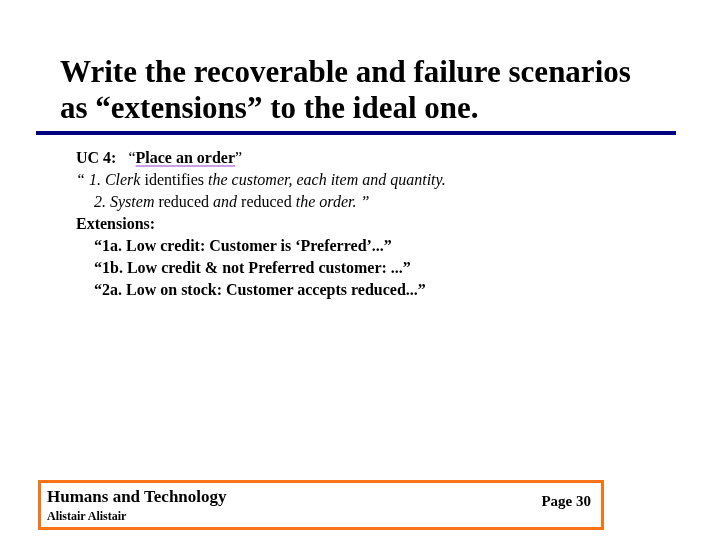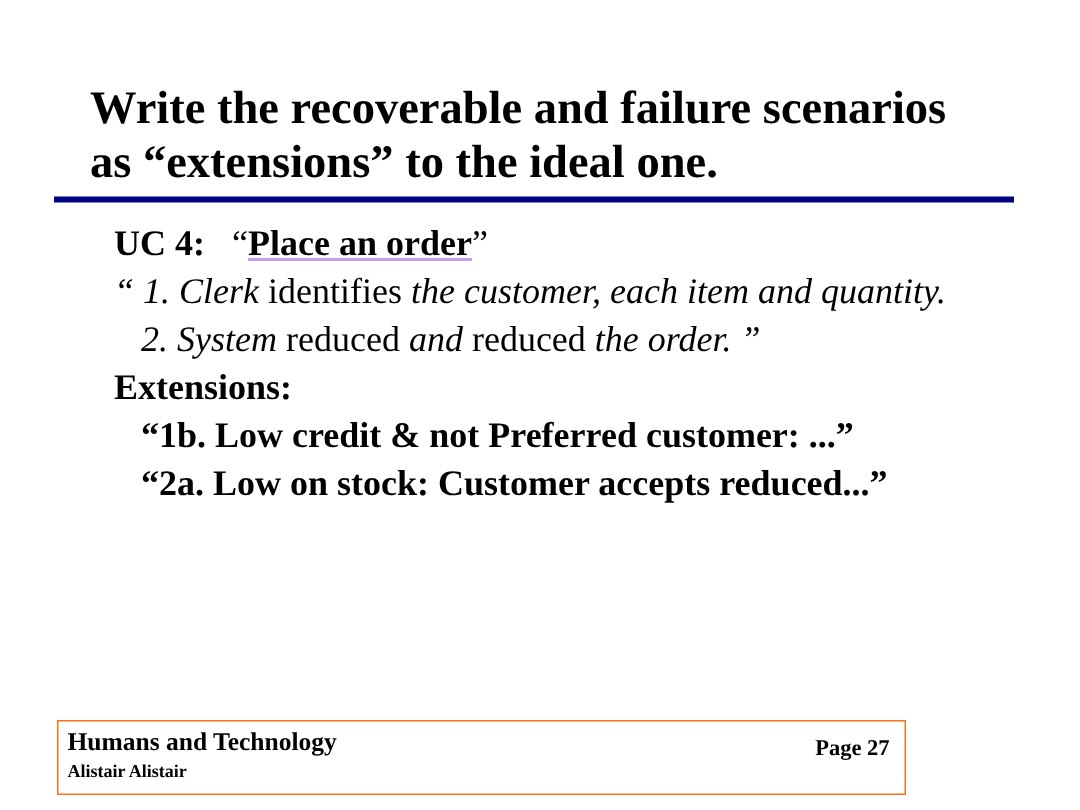--- a/index.html
+++ b/index.html
@@ -33,21 +33,21 @@
     border-top: 4px solid #000080;
     margin: 6px 0 0 0;
     width: 640px;
     margin-left: -24px;
   }
   .body-block {
     position: absolute;
     left: 76px;
     top: 148px;
     width: 610px;
-    font-size: 24px;
+    font-size: 16px;
     line-height: 1.25;
   }
   .body-block .row {
     margin-bottom: 2px;
   }
   .uc-line .uc-num { font-weight: bold; }
   .uc-title {
     font-weight: bold;
     text-decoration: underline;
     text-decoration-color: #c8a0e8;
@@ -58,21 +58,21 @@
   .step .kw { font-style: normal; }
   .ext-label { font-weight: bold; }
   .ext-line { font-weight: bold; }
   .indent-1 { padding-left: 18px; }
   .footer {
     position: absolute;
     left: 38px;
     right: 32px;
     top: 480px;
     height: 50px;
-    border: 1px solid #f97316;
+    border: 3px solid #f97316;
     box-sizing: border-box;
     font-family: "Times New Roman", Times, serif;
   }
   .footer .org {
     position: absolute;
     left: 6px;
     top: 4px;
     font-size: 17px;
     font-weight: bold;
   }
@@ -118,24 +118,25 @@
     <div class="row step">
       <span>“ 1. Clerk </span><span class="kw">identifies</span><span> the customer, each item and quantity.</span>
     </div>
 
     <div class="row step indent-1">
       <span>2. System </span><span class="kw">reduced</span><span> and </span><span class="kw">reduced</span><span> the order. ”</span>
     </div>
 
     <div class="row ext-label">Extensions:</div>
 
+    <div class="row ext-line indent-1">“1a. Low credit:  Customer is ‘Preferred’...”</div>
     <div class="row ext-line indent-1">“1b. Low credit &amp; not Preferred customer: ...”</div>
     <div class="row ext-line indent-1">“2a. Low on stock:  Customer accepts reduced...”</div>
 
   </div>
 
   <div class="footer">
     <div class="org">Humans and Technology</div>
     <div class="author">Alistair Alistair</div>
-    <div class="pagenum">Page 27</div>
+    <div class="pagenum">Page 30</div>
   </div>
 
 </div>
 
 </body></html>

